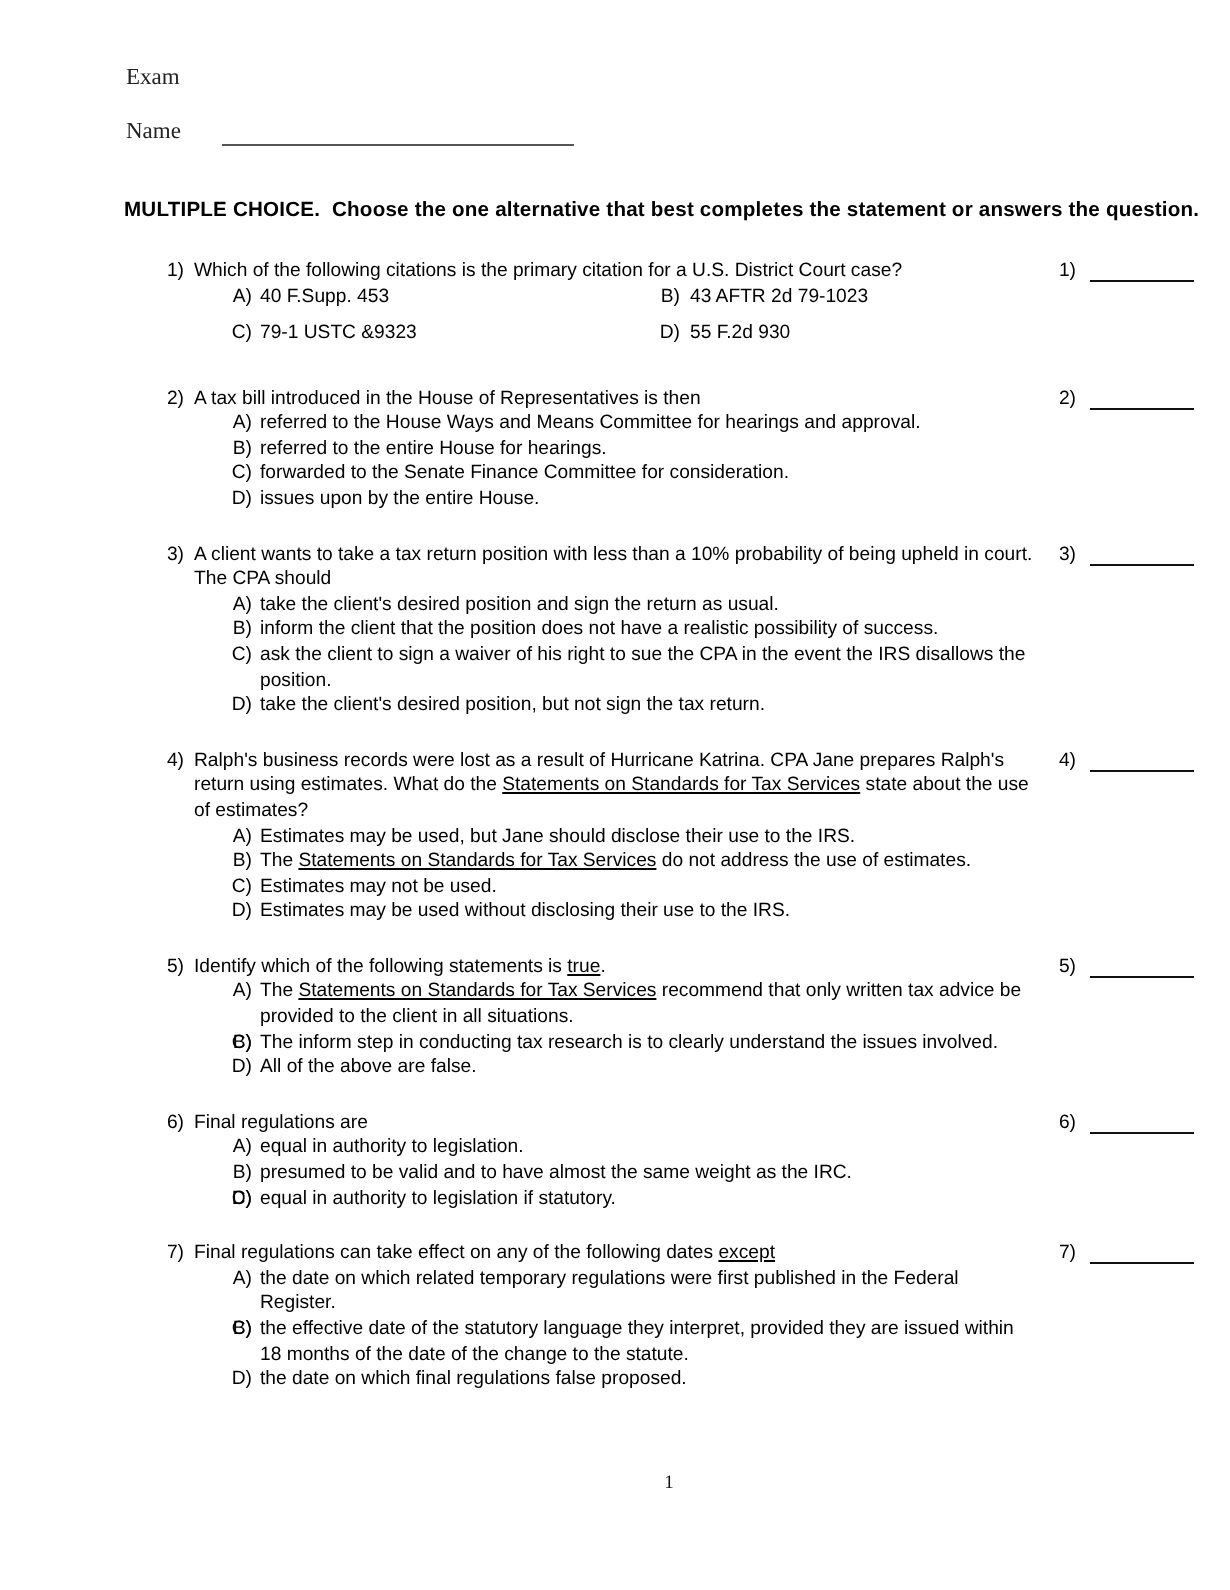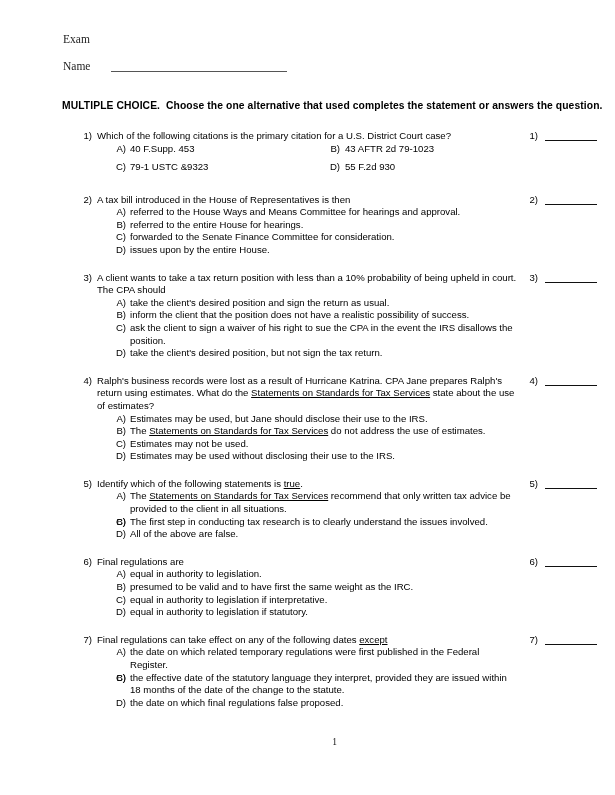--- a/index.html
+++ b/index.html
@@ -28,21 +28,21 @@
   
   .exam-label {
     font-family: "Liberation Serif", serif;
     font-size: 11.5px;
     line-height: 14px;
     color: #222;
     margin: 0 0 14px 1px;
   }
   .name-row {
     display: flex;
-    align-items: flex-start;
+    align-items: flex-end;
     margin: 0 0 26px 1px;
     gap: 21px;
   }
   .name-label {
     font-family: "Liberation Serif", serif;
     font-size: 11.5px;
     line-height: 13px;
     color: #222;
     white-space: pre;
   }
@@ -172,21 +172,21 @@
 
 <div class="page">
 
   <div class="exam-label">Exam</div>
 
   <div class="name-row">
     <span class="name-label">Name</span>
     <span class="name-rule"></span>
   </div>
 
-  <div class="mc-header">MULTIPLE CHOICE.  Choose the one alternative that used completes the statement or answers the question.</div>
+  <div class="mc-header">MULTIPLE CHOICE.  Choose the one alternative that best completes the statement or answers the question.</div>
 
   <div id="questions">
       <div class="question">
         <div class="q-body">
           <div class="q-stem">
             <span class="q-num">1)</span>
             <span class="q-stem-text">Which of the following citations is the primary citation for a U.S. District Court case?</span>
           </div>
           <div class="options two-col"><div class="option col-a"><span class="opt-letter">A)</span><span>40 F.Supp. 453</span></div><div class="option col-b"><span class="opt-letter">B)</span><span>43 AFTR 2d 79-1023</span></div><div class="option col-a"><span class="opt-letter">C)</span><span>79-1 USTC &amp;9323</span></div><div class="option col-b"><span class="opt-letter">D)</span><span>55 F.2d 930</span></div></div>
         </div>
@@ -251,39 +251,39 @@
       </div>
       <div class="question">
         <div class="q-body">
           <div class="q-stem">
             <span class="q-num">5)</span>
             <span class="q-stem-text">Identify which of the following statements is <u>true</u>.</span>
           </div>
           <div class="options">
             <div class="option"><span class="opt-letter">A)</span><span>The <u>Statements on Standards for Tax Services</u> recommend that only written tax advice be provided to the client in all situations.</span></div>
             <div class="option"><span class="opt-letter">B)</span></div>
-            <div class="option"><span class="opt-letter">C)</span><span>The first step in conducting tax research is to clearly understand the issues involved.</span></div>
+            <div class="option"><span class="opt-letter">C)</span><span>The inform step in conducting tax research is to clearly understand the issues involved.</span></div>
             <div class="option"><span class="opt-letter">D)</span><span>All of the above are false.</span></div>
           </div>
         </div>
         <div class="answer-blank">
           <span class="ab-num">5)</span>
           <span class="ab-rule"></span>
         </div>
       </div>
       <div class="question">
         <div class="q-body">
           <div class="q-stem">
             <span class="q-num">6)</span>
             <span class="q-stem-text">Final regulations are</span>
           </div>
           <div class="options">
             <div class="option"><span class="opt-letter">A)</span><span>equal in authority to legislation.</span></div>
-            <div class="option"><span class="opt-letter">B)</span><span>presumed to be valid and to have first the same weight as the IRC.</span></div>
-            <div class="option"><span class="opt-letter">C)</span><span>equal in authority to legislation if interpretative.</span></div>
+            <div class="option"><span class="opt-letter">B)</span><span>presumed to be valid and to have almost the same weight as the IRC.</span></div>
+            <div class="option"><span class="opt-letter">C)</span></div>
             <div class="option"><span class="opt-letter">D)</span><span>equal in authority to legislation if statutory.</span></div>
           </div>
         </div>
         <div class="answer-blank">
           <span class="ab-num">6)</span>
           <span class="ab-rule"></span>
         </div>
       </div>
       <div class="question">
         <div class="q-body">

